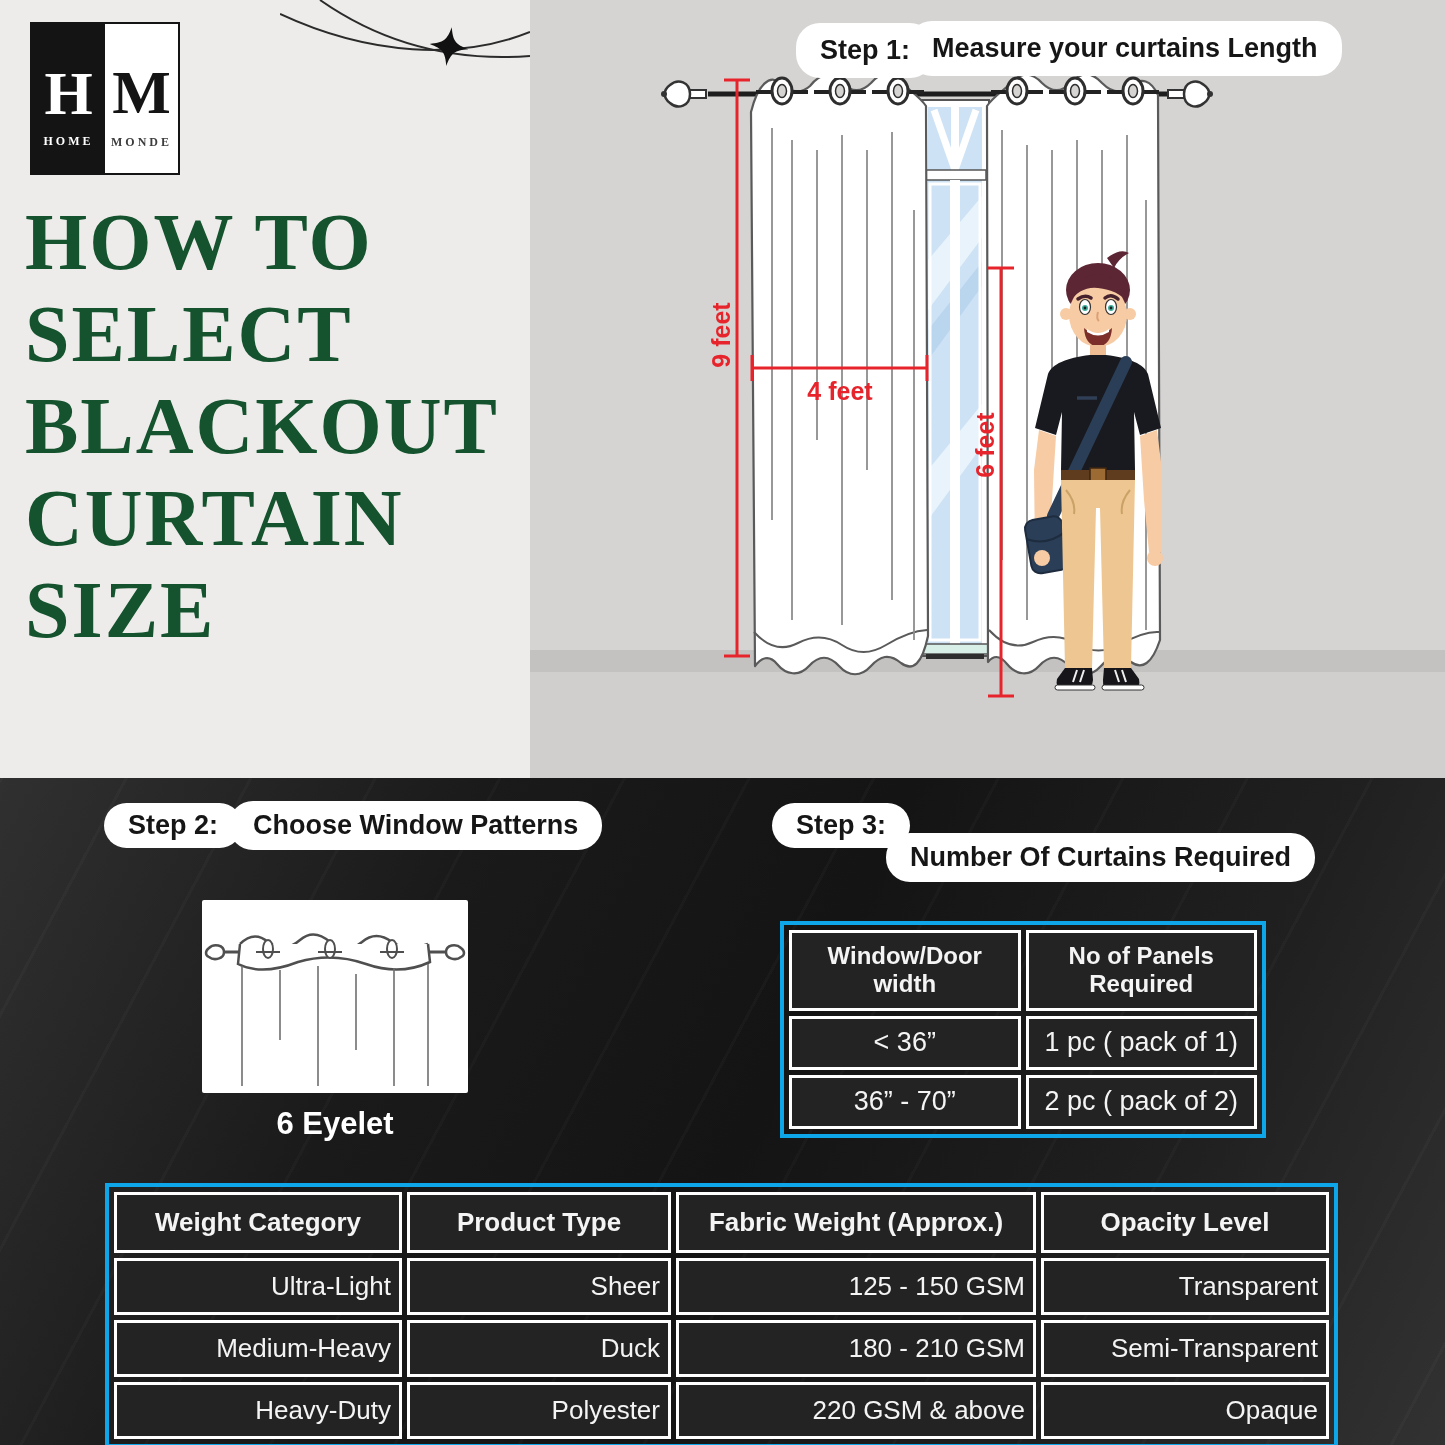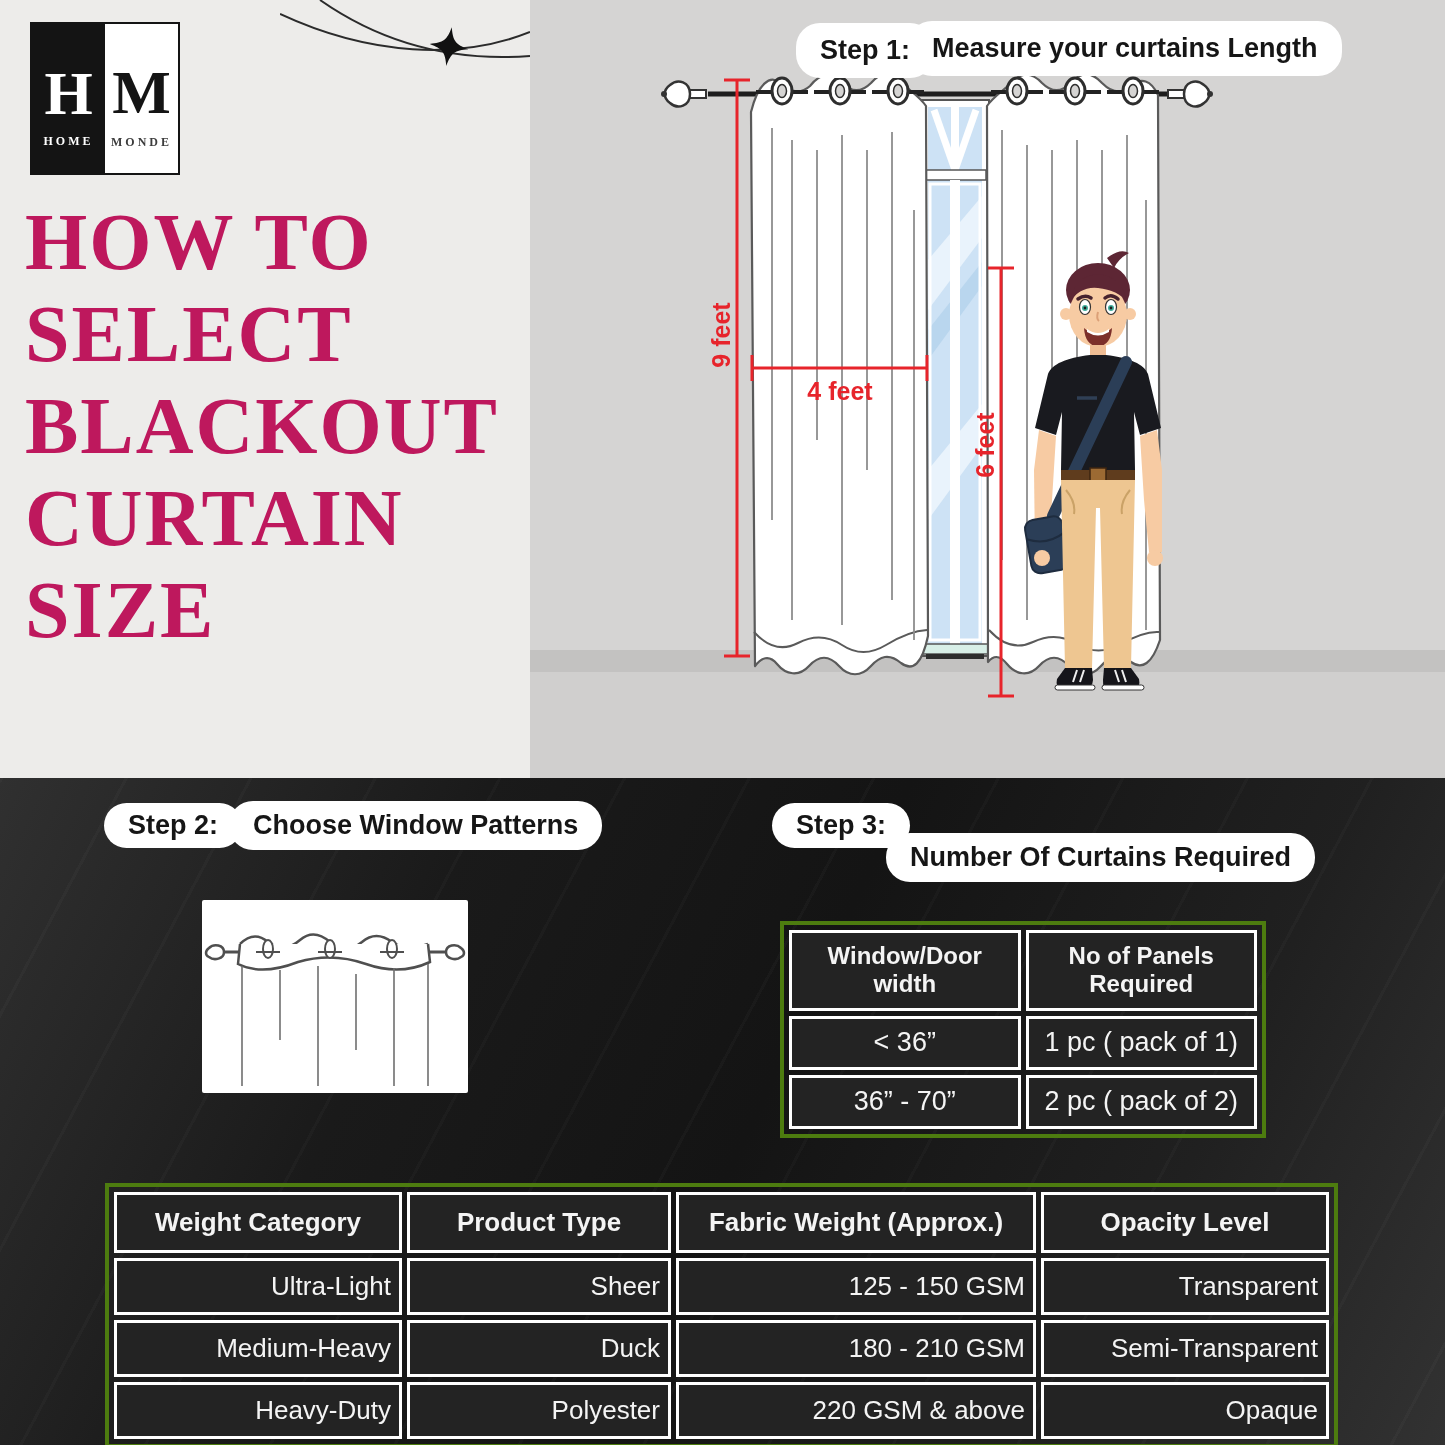--- a/index.html
+++ b/index.html
@@ -12,38 +12,38 @@
   
   .logo{position:absolute;left:30px;top:22px;width:150px;height:153px;border:2px solid #141414;display:flex;box-sizing:border-box;}
   .logo-half{width:50%;display:flex;flex-direction:column;align-items:center;justify-content:center;}
   .logo-half.black{background:#141414;color:#fff;}
   .logo-half.white{background:#ffffff;color:#141414;}
   .logo-letter{font-family:"Liberation Serif",serif;font-size:62px;line-height:1;font-weight:700;margin-top:14px;}
   .logo-word{font-family:"Liberation Serif",serif;font-size:12px;letter-spacing:3px;margin-top:10px;font-weight:700;}
   .logo-half.white .logo-word{color:#3d3d3d;margin-top:12px;}
 
   
-  .title{position:absolute;left:25px;top:196px;color:#be185d;font-family:"Liberation Serif",serif;font-weight:700;font-size:80px;line-height:92px;letter-spacing:2px;}
+  .title{position:absolute;left:25px;top:196px;color:#14532d;font-family:"Liberation Serif",serif;font-weight:700;font-size:80px;line-height:92px;letter-spacing:2px;}
 
   .plane-doodle{position:absolute;left:280px;top:0;}
 
   
   .pill{position:absolute;background:#ffffff;border-radius:24px;display:flex;align-items:center;justify-content:center;padding:0 24px;height:55px;font-weight:bold;color:#161616;font-size:27px;white-space:nowrap;}
 
   
   .bottom{position:absolute;left:0;top:778px;width:1445px;height:667px;
     background:
       repeating-linear-gradient(118deg, rgba(255,255,255,0.025) 0px, rgba(255,255,255,0.025) 3px, transparent 3px, transparent 110px),
       linear-gradient(115deg,#303030 0%,#1a1a1a 28%,#141414 52%,#202020 78%,#323232 100%);}
 
   .eyelet-box{position:absolute;left:202px;top:900px;width:266px;height:193px;background:#ffffff;border-radius:2px;}
   .eyelet-caption{position:absolute;left:202px;top:1106px;width:266px;text-align:center;color:#fff;font-weight:bold;font-size:31px;}
 
   
-  table.dark-table{border-collapse:separate;border-spacing:5px;border:4px solid #4d7c0f;background:transparent;position:absolute;table-layout:fixed;}
+  table.dark-table{border-collapse:separate;border-spacing:5px;border:4px solid #0ea5e9;background:transparent;position:absolute;table-layout:fixed;}
   table.dark-table th, table.dark-table td{border:3px solid #ffffff;background:#232323;color:#f4f4f4;}
   table.panels{left:780px;top:921px;width:486px;}
   table.panels th{font-size:24px;font-weight:bold;line-height:1.18;padding:9px 4px;text-align:center;}
   table.panels td{font-size:27px;text-align:center;height:46px;font-weight:normal;}
   table.fabric{left:105px;top:1183px;width:1233px;}
   table.fabric th{font-size:26px;font-weight:bold;text-align:center;padding:12px 4px;}
   table.fabric td{font-size:26px;font-weight:normal;text-align:right;padding:10px 8px 10px 42px;height:28px;}
 </style>
 </head>
 <body>
@@ -289,20 +289,21 @@
       <g stroke="#6f6f6f" stroke-width="1.6">
         <line x1="40" y1="66" x2="40" y2="186"></line>
         <line x1="78" y1="70" x2="78" y2="140"></line>
         <line x1="116" y1="66" x2="116" y2="186"></line>
         <line x1="154" y1="74" x2="154" y2="150"></line>
         <line x1="192" y1="68" x2="192" y2="186"></line>
         <line x1="226" y1="64" x2="226" y2="186"></line>
       </g>
     </svg>
   </div>
+  <div class="eyelet-caption">6 Eyelet</div>
 
   <table class="dark-table panels">
     <colgroup>
         <col style="width:50%">
         <col style="width:50%">
       </colgroup>
     <tbody>
         <tr>
       <th>Window/Door width</th>
       <th>No of Panels Required</th>

